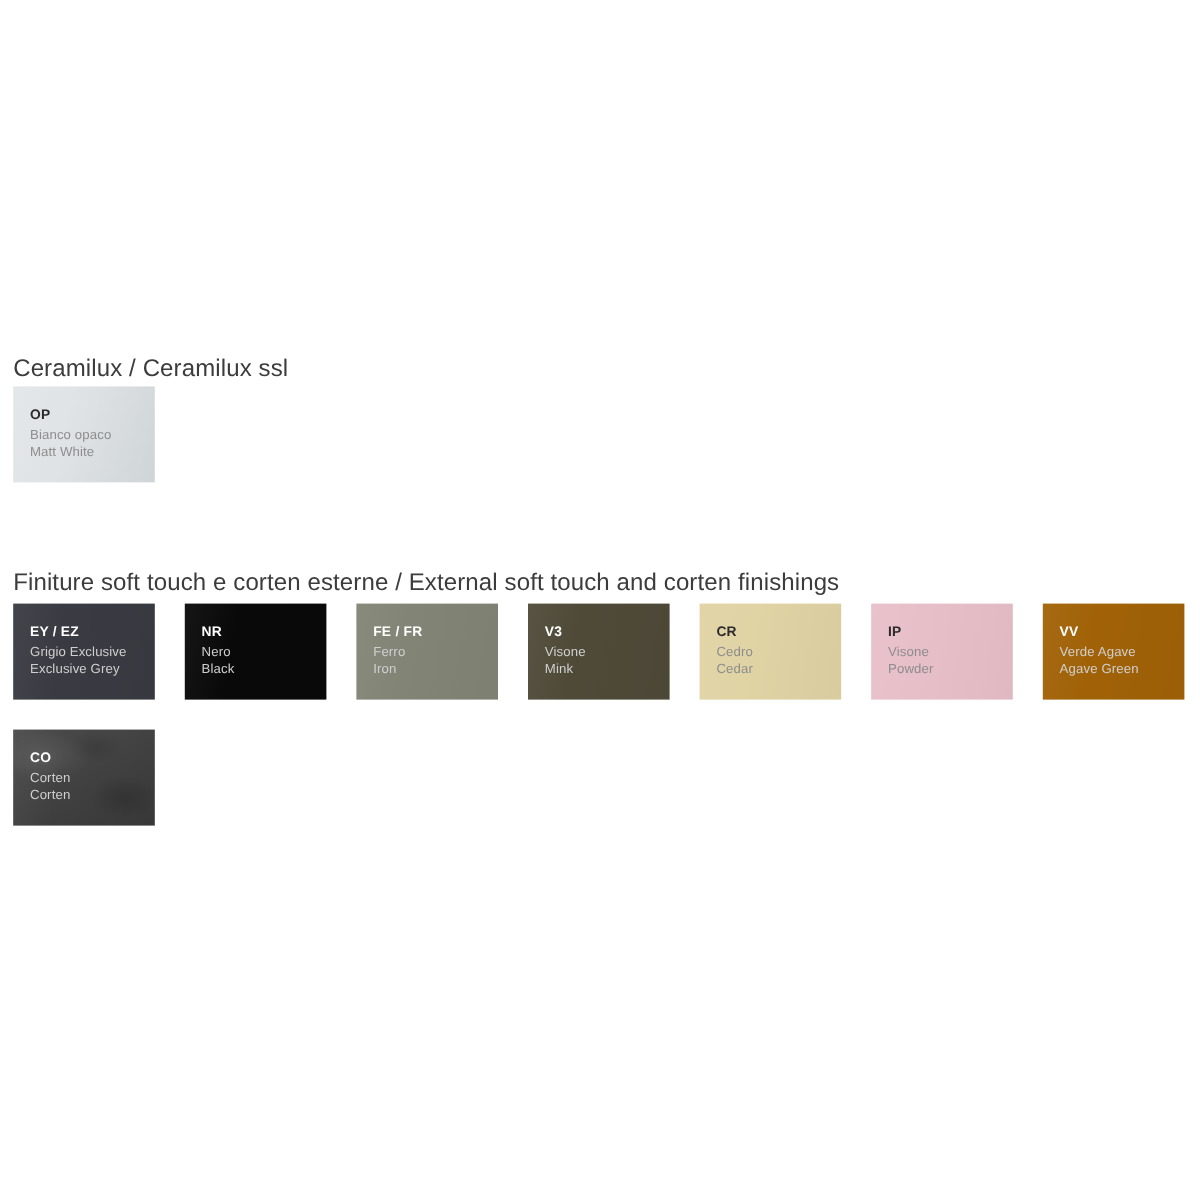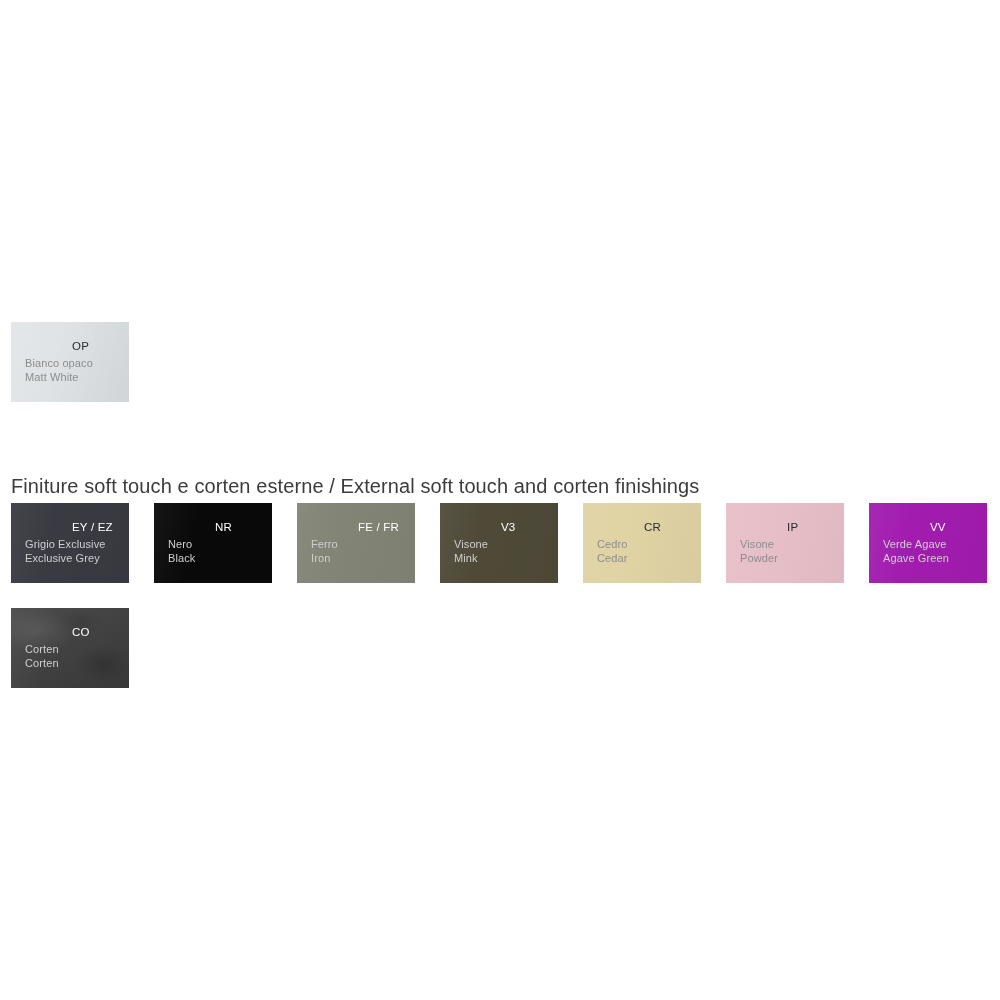--- a/index.html
+++ b/index.html
@@ -64,25 +64,24 @@
                 rgba(255,255,255,0.00) 35%,
                 rgba(0,0,0,0.035) 100%);
   }
   .swatch-text {
     position: relative;
     z-index: 2;
     line-height: 14.5px;
   }
   .swatch-code {
     font-size: 11.5px;
-    font-weight: 400;
+    font-weight: 700;
     letter-spacing: 0.2px;
     display: block;
     margin-bottom: 2px;
-    margin-left: 47px;
   }
   .swatch-name-it,
   .swatch-name-en {
     font-size: 11px;
     font-weight: 400;
     display: block;
     letter-spacing: 0.1px;
   }
 
   
@@ -110,20 +109,21 @@
       radial-gradient(ellipse 40px 26px at 78% 70%, rgba(0,0,0,0.16), rgba(0,0,0,0) 72%),
       radial-gradient(ellipse 30px 18px at 58% 18%, rgba(0,0,0,0.10), rgba(0,0,0,0) 75%),
       linear-gradient(160deg, rgba(255,255,255,0.05), rgba(0,0,0,0.10));
   }
 </style>
 </head>
 <body>
 
 <div class="page">
 
+  <h2 class="section-heading" id="heading-ceramilux">Ceramilux / Ceramilux ssl</h2>
 
   <div class="swatch-row" id="row-ceramilux">
 
     <div class="swatch op dark">
       <div class="swatch-text">
         <span class="swatch-code">OP</span>
         <span class="swatch-name-it">Bianco opaco</span>
         <span class="swatch-name-en">Matt White</span>
       </div>
     </div>
@@ -175,21 +175,21 @@
     </div>
 
     <div class="swatch dark" style="background:#e7bfc9">
       <div class="swatch-text">
         <span class="swatch-code">IP</span>
         <span class="swatch-name-it">Visone</span>
         <span class="swatch-name-en">Powder</span>
       </div>
     </div>
 
-    <div class="swatch light" style="background:#a21caf">
+    <div class="swatch light" style="background:#a16207">
       <div class="swatch-text">
         <span class="swatch-code">VV</span>
         <span class="swatch-name-it">Verde Agave</span>
         <span class="swatch-name-en">Agave Green</span>
       </div>
     </div>
 
     <div class="swatch light corten" style="background:#404040">
       <div class="swatch-text">
         <span class="swatch-code">CO</span>

